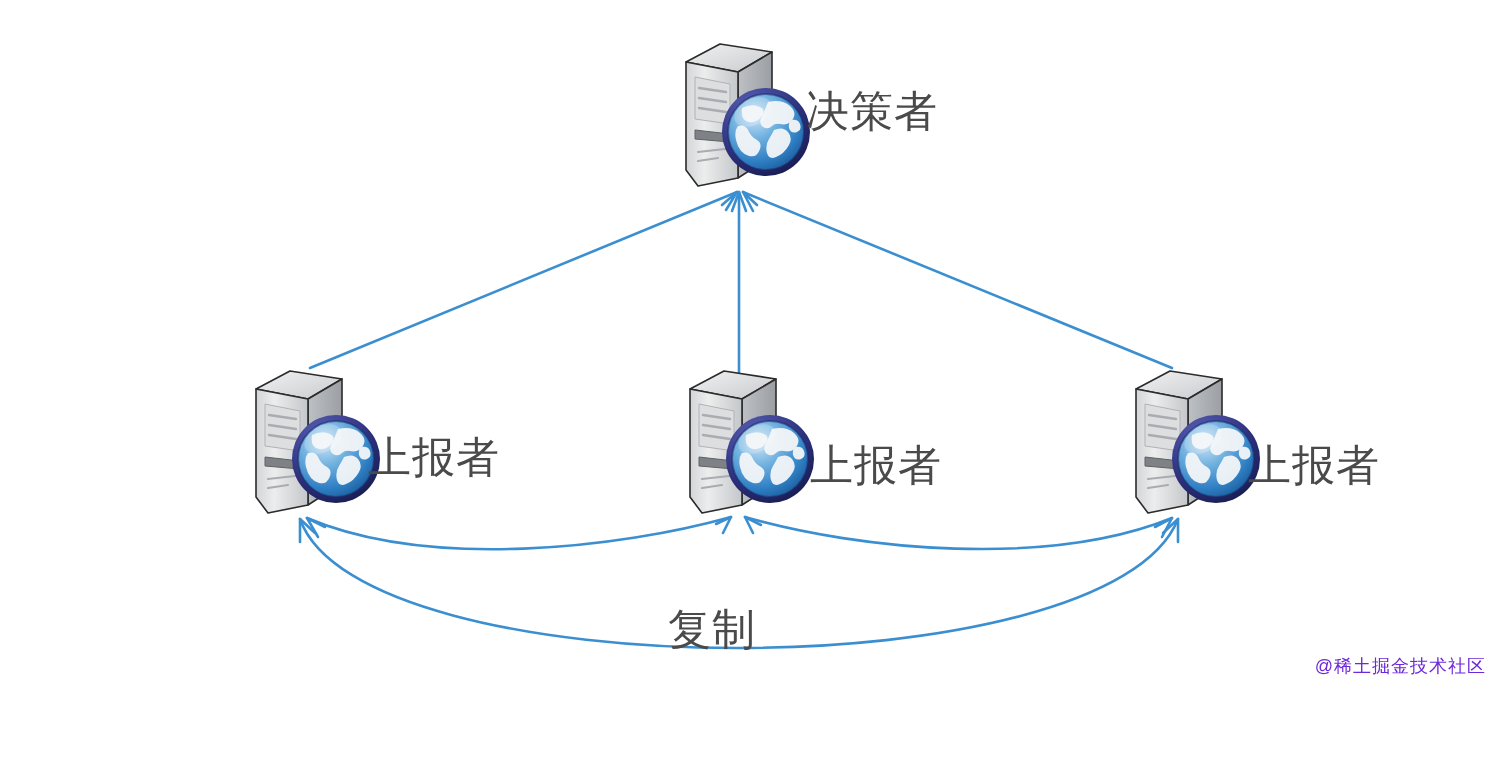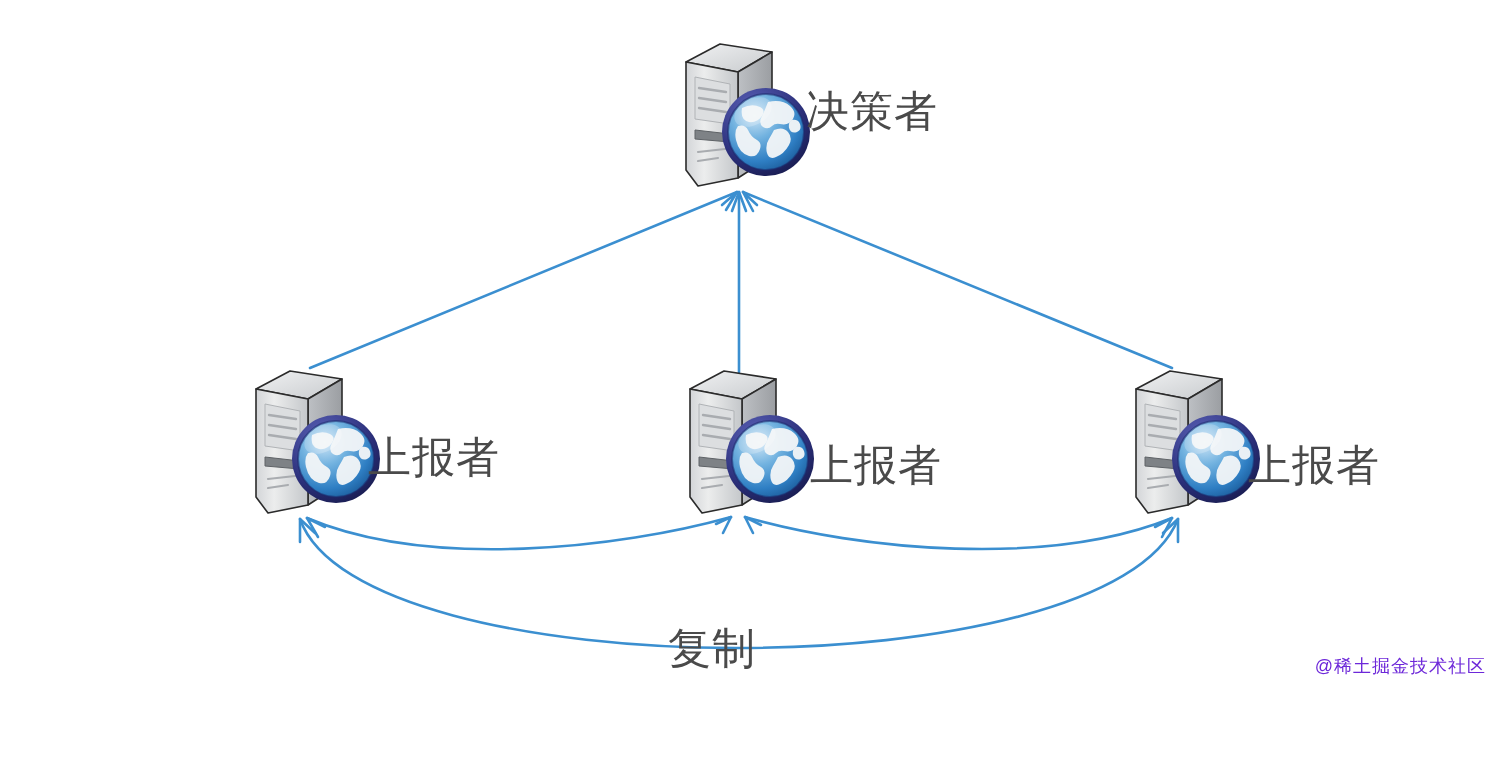--- a/index.html
+++ b/index.html
@@ -161,17 +161,17 @@
   </svg>
 
   <div class="node-label" style="left:806px; top:90px;">决策者</div>
 
   <div class="node-label" style="left:368px; top:436px;">上报者</div>
 
   <div class="node-label" style="left:810px; top:444px;">上报者</div>
 
   <div class="node-label" style="left:1248px; top:444px;">上报者</div>
 
-  <div class="edge-label" style="left:668px; top:627px;">复制</div>
+  <div class="edge-label" style="left:668px; top:608px;">复制</div>
 
   <div id="watermark">@稀土掘金技术社区</div>
 
 </div>
 
 </body></html>

